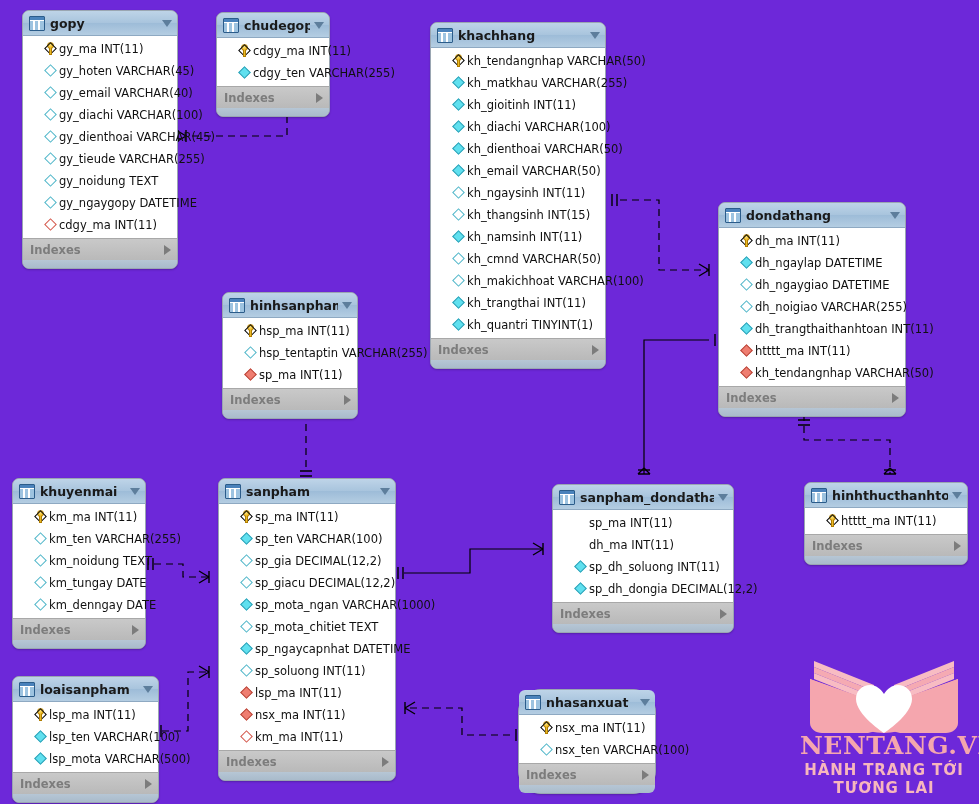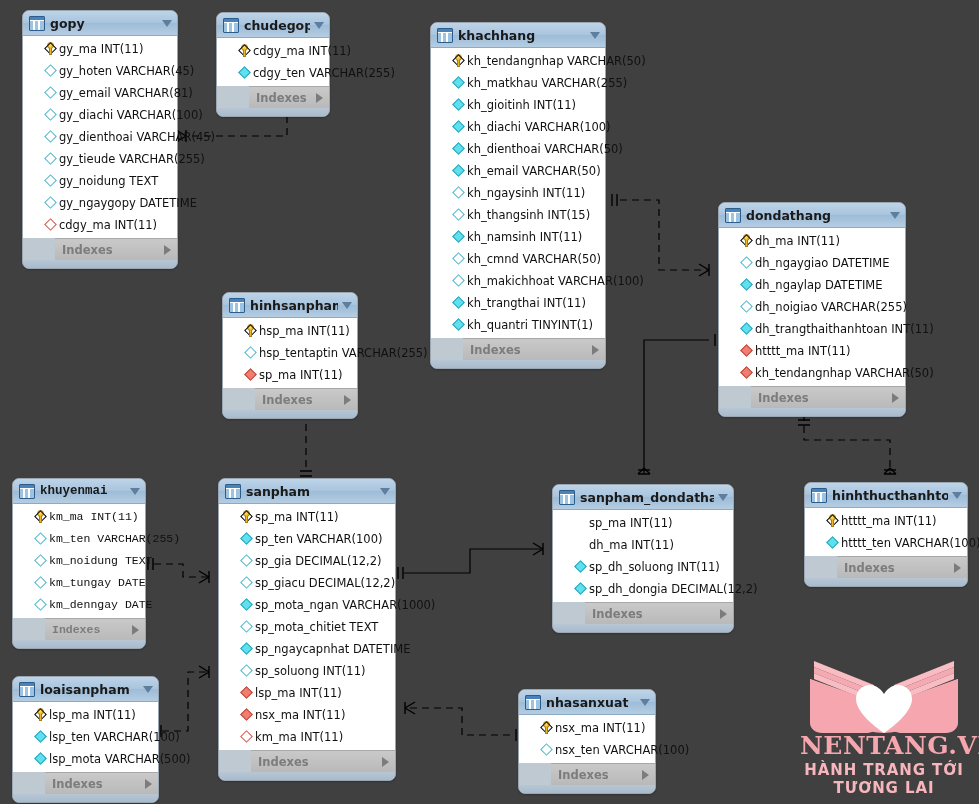--- a/index.html
+++ b/index.html
@@ -8,21 +8,21 @@
     background: #ffffff;
   }
   body {
     font-family: "DejaVu Sans", "Liberation Sans", sans-serif;
   }
   #canvas {
     position: relative;
     width: 979px;
     height: 804px;
     overflow: hidden;
-    background: #404040;
+    background: #6d28d9;
   }
   
   #wires {
     position: absolute;
     left: 0; top: 0;
     width: 979px;
     height: 804px;
     pointer-events: none;
   }
   
@@ -182,21 +182,20 @@
     color: #101010;
     line-height: 22px;
   }
   .tbl-idx {
     height: 21px;
     background: linear-gradient(to bottom, #c9c9c9 0%, #b9b9b9 100%);
     border-top: 1px solid #a8a8a8;
     display: flex;
     align-items: center;
     padding: 0 6px 0 7px;
-    margin-left: 32px;
   }
   .tbl-idx-label {
     flex: 1 1 auto;
     font-size: 11.5px;
     font-weight: 700;
     color: #7c7c7c;
   }
   .tbl-idx-arrow {
     flex: 0 0 auto;
     width: 0; height: 0;
@@ -297,21 +296,21 @@
           <div class="col">
             <span class="col-ico ico-blue-hollow">
               <span class="dia"></span>
             </span>
             <span class="col-txt">gy_hoten VARCHAR(45)</span>
           </div>
           <div class="col">
             <span class="col-ico ico-blue-hollow">
               <span class="dia"></span>
             </span>
-            <span class="col-txt">gy_email VARCHAR(81)</span>
+            <span class="col-txt">gy_email VARCHAR(40)</span>
           </div>
           <div class="col">
             <span class="col-ico ico-blue-hollow">
               <span class="dia"></span>
             </span>
             <span class="col-txt">gy_diachi VARCHAR(100)</span>
           </div>
           <div class="col">
             <span class="col-ico ico-blue-hollow">
               <span class="dia"></span>
@@ -474,32 +473,32 @@
           <span class="tbl-caret"></span>
         </div>
         <div class="tbl-cols">
           <div class="col">
             <span class="col-ico ico-key">
               <span class="dia"></span>
             </span>
             <span class="col-txt">dh_ma INT(11)</span>
           </div>
           <div class="col">
+            <span class="col-ico ico-blue-filled">
+              <span class="dia"></span>
+            </span>
+            <span class="col-txt">dh_ngaylap DATETIME</span>
+          </div>
+          <div class="col">
             <span class="col-ico ico-blue-hollow">
               <span class="dia"></span>
             </span>
             <span class="col-txt">dh_ngaygiao DATETIME</span>
           </div>
           <div class="col">
-            <span class="col-ico ico-blue-filled">
-              <span class="dia"></span>
-            </span>
-            <span class="col-txt">dh_ngaylap DATETIME</span>
-          </div>
-          <div class="col">
             <span class="col-ico ico-blue-hollow">
               <span class="dia"></span>
             </span>
             <span class="col-txt">dh_noigiao VARCHAR(255)</span>
           </div>
           <div class="col">
             <span class="col-ico ico-blue-filled">
               <span class="dia"></span>
             </span>
             <span class="col-txt">dh_trangthaithanhtoan INT(11)</span>
@@ -548,21 +547,21 @@
             </span>
             <span class="col-txt">sp_ma INT(11)</span>
           </div>
         </div>
         <div class="tbl-idx">
           <span class="tbl-idx-label">Indexes</span>
           <span class="tbl-idx-arrow"></span>
         </div>
         <div class="tbl-foot"></div>
       </div>
-      <div class="tbl" style="left: 12px; top: 478px; width: 134px; font-family: Liberation Mono, monospace;">
+      <div class="tbl" style="left: 12px; top: 478px; width: 134px;">
         <div class="tbl-head">
           <span class="tbl-icon"></span>
           <span class="tbl-title">khuyenmai</span>
           <span class="tbl-caret"></span>
         </div>
         <div class="tbl-cols">
           <div class="col">
             <span class="col-ico ico-key">
               <span class="dia"></span>
             </span>
@@ -719,26 +718,20 @@
           <span class="tbl-title">hinhthucthanhtoan</span>
           <span class="tbl-caret"></span>
         </div>
         <div class="tbl-cols">
           <div class="col">
             <span class="col-ico ico-key">
               <span class="dia"></span>
             </span>
             <span class="col-txt">htttt_ma INT(11)</span>
           </div>
-          <div class="col">
-            <span class="col-ico ico-blue-filled">
-              <span class="dia"></span>
-            </span>
-            <span class="col-txt">htttt_ten VARCHAR(100)</span>
-          </div>
         </div>
         <div class="tbl-idx">
           <span class="tbl-idx-label">Indexes</span>
           <span class="tbl-idx-arrow"></span>
         </div>
         <div class="tbl-foot"></div>
       </div>
       <div class="tbl" style="left: 12px; top: 676px; width: 147px;">
         <div class="tbl-head">
           <span class="tbl-icon"></span>
@@ -764,21 +757,21 @@
             </span>
             <span class="col-txt">lsp_mota VARCHAR(500)</span>
           </div>
         </div>
         <div class="tbl-idx">
           <span class="tbl-idx-label">Indexes</span>
           <span class="tbl-idx-arrow"></span>
         </div>
         <div class="tbl-foot"></div>
       </div>
-      <div class="tbl" style="left: 518px; top: 689px; width: 138px;">
+      <div class="tbl" style="left: 518px; top: 689px; width: 138px; border-radius: 23px;">
         <div class="tbl-head">
           <span class="tbl-icon"></span>
           <span class="tbl-title">nhasanxuat</span>
           <span class="tbl-caret"></span>
         </div>
         <div class="tbl-cols">
           <div class="col">
             <span class="col-ico ico-key">
               <span class="dia"></span>
             </span>

